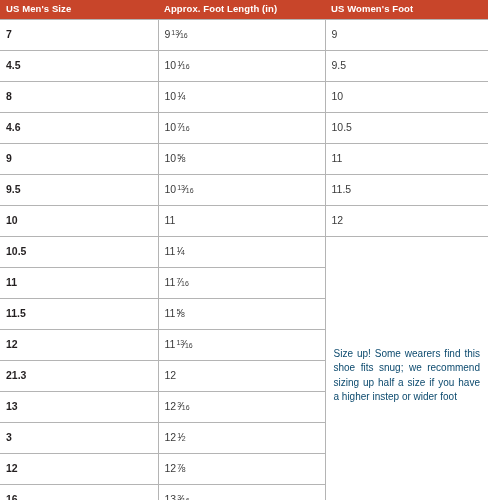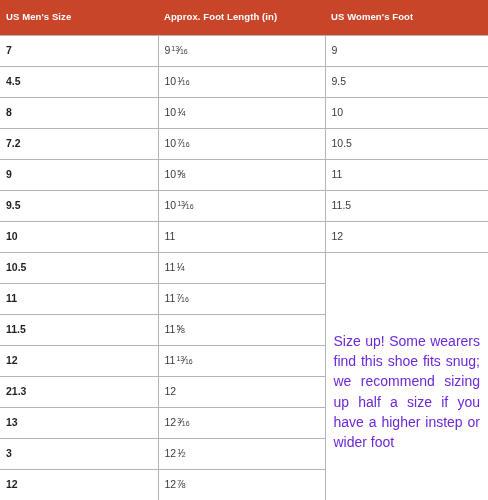--- a/index.html
+++ b/index.html
@@ -27,21 +27,21 @@
   .size-chart col.col-len   { width: 167px; }
   .size-chart col.col-women { width: 163px; }
 
   thead th {
     background: #c8452a;
     color: #ffffff;
     font-size: 9.5px;
     font-weight: bold;
     text-align: left;
     padding: 4px 6px 4px 6px;
-    height: 35px;
+    height: 19px;
     box-sizing: border-box;
     border: none;
     line-height: 1.1;
     letter-spacing: 0.1px;
     vertical-align: middle;
   }
 
   tbody td {
     border: 1px solid #b4b4b4;
     border-top: none;
@@ -74,25 +74,25 @@
   }
 
   td.note-cell {
     border-right: none;
     border-bottom: 1px solid #b4b4b4;
     vertical-align: middle;
     padding: 0 8px 0 8px;
   }
 
   .note-text {
-    font-size: 14px;
+    font-size: 10px;
     line-height: 1.45;
     text-align: justify;
     text-align-last: left;
-    color: #6d28d9;
+    color: #0c4a6e;
     -webkit-hyphens: none;
     hyphens: none;
   }
 
   .frac {
     display: inline-block;
     white-space: nowrap;
     margin-left: 1px;
   }
   .frac .num {
@@ -137,21 +137,21 @@
         <td class="men-cell">4.5</td>
         <td class="len-cell"><span class="whole">10</span><span class="frac"><span class="num">1</span><span class="sl">⁄</span><span class="den">16</span></span></td>
         <td class="women-cell">9.5</td>
       </tr>
       <tr>
         <td class="men-cell">8</td>
         <td class="len-cell"><span class="whole">10</span><span class="frac"><span class="num">1</span><span class="sl">⁄</span><span class="den">4</span></span></td>
         <td class="women-cell">10</td>
       </tr>
       <tr>
-        <td class="men-cell">7.2</td>
+        <td class="men-cell">4.6</td>
         <td class="len-cell"><span class="whole">10</span><span class="frac"><span class="num">7</span><span class="sl">⁄</span><span class="den">16</span></span></td>
         <td class="women-cell">10.5</td>
       </tr>
       <tr>
         <td class="men-cell">9</td>
         <td class="len-cell"><span class="whole">10</span><span class="frac"><span class="num">5</span><span class="sl">⁄</span><span class="den">8</span></span></td>
         <td class="women-cell">11</td>
       </tr>
       <tr>
         <td class="men-cell">9.5</td>

